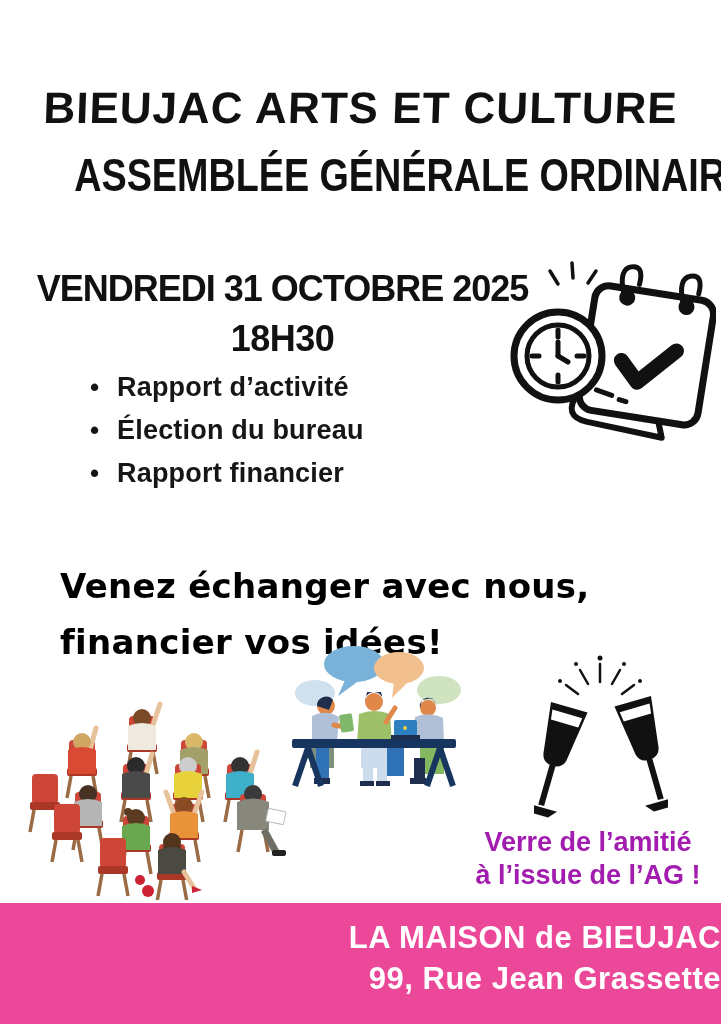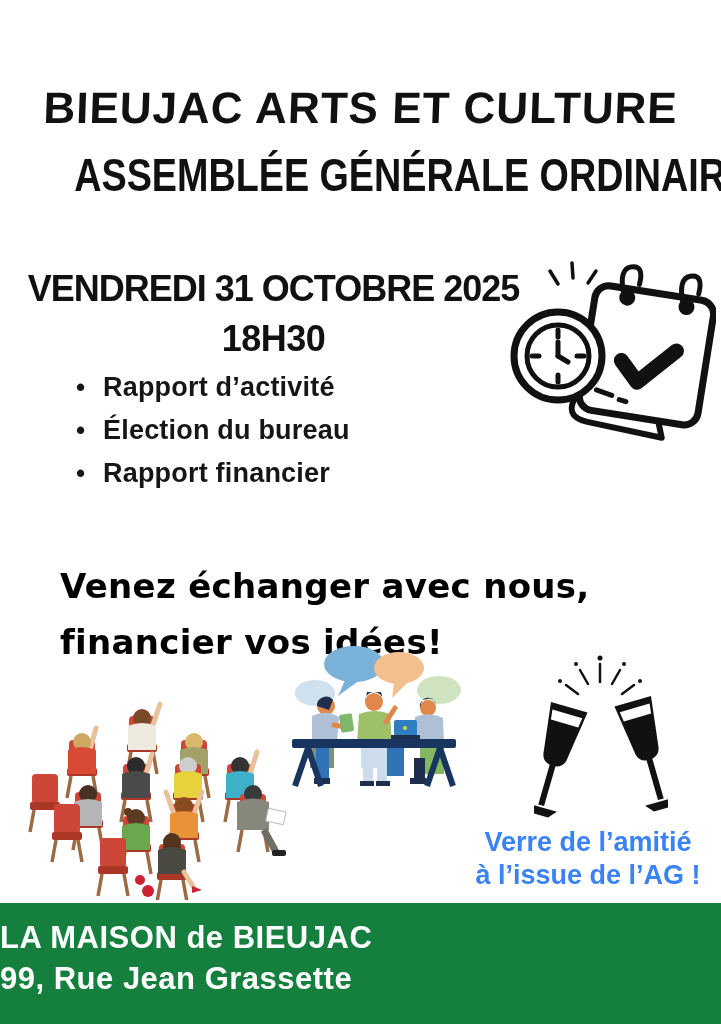--- a/index.html
+++ b/index.html
@@ -32,38 +32,38 @@
   .subtitle .squeeze {
     display: inline-block;
     font-size: 46px;
     font-weight: 800;
     transform: scaleX(0.82);
     transform-origin: center;
     white-space: nowrap;
   }
   .date-block {
     position: absolute;
-    left: 21px; top: 268px; width: 505px;
+    left: 30px; top: 268px; width: 505px;
     text-align: center;
     font-weight: 800;
   }
   .date-line {
     font-size: 36px;
     letter-spacing: -1px;
     white-space: nowrap;
   }
   .time-line {
     font-size: 36px;
     margin-top: 8px;
     letter-spacing: -0.5px;
   }
   .calendar-wrap { position: absolute; left: 502px; top: 258px; }
   .agenda {
     position: absolute;
-    left: 103px; top: 372px;
+    left: 117px; top: 372px;
     margin: 0; padding: 0;
     list-style: none;
     font-size: 27px;
     font-weight: 600;
     letter-spacing: 0.2px;
     color: #161616;
   }
   .agenda li { margin-bottom: 12px; position: relative; }
   .agenda li::before {
     content: "\2022";
@@ -84,28 +84,28 @@
   .meeting-wrap { position: absolute; left: 282px; top: 640px; }
   .audience-wrap { position: absolute; left: 24px; top: 692px; }
   .champagne-wrap { position: absolute; left: 534px; top: 650px; }
   .drink-note {
     position: absolute;
     left: 462px; top: 826px; width: 252px;
     text-align: center;
     font-size: 27px;
     font-weight: 600;
     line-height: 33px;
-    color: #3b82f6;
+    color: #a21caf;
   }
   .footer {
     position: absolute;
     left: 0; bottom: 0; width: 100%; height: 121px;
-    background: #15803d;
+    background: #ec4899;
     color: #ffffff;
-    text-align: left;
+    text-align: right;
   }
   .footer .venue {
     font-size: 31px;
     font-weight: 600;
     margin-top: 17px;
     letter-spacing: 0.5px;
   }
   .footer .address {
     font-size: 31px;
     font-weight: 600;

